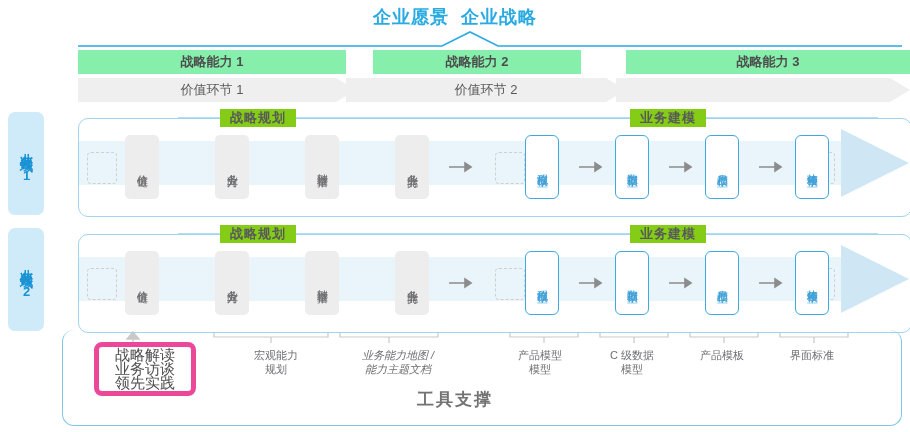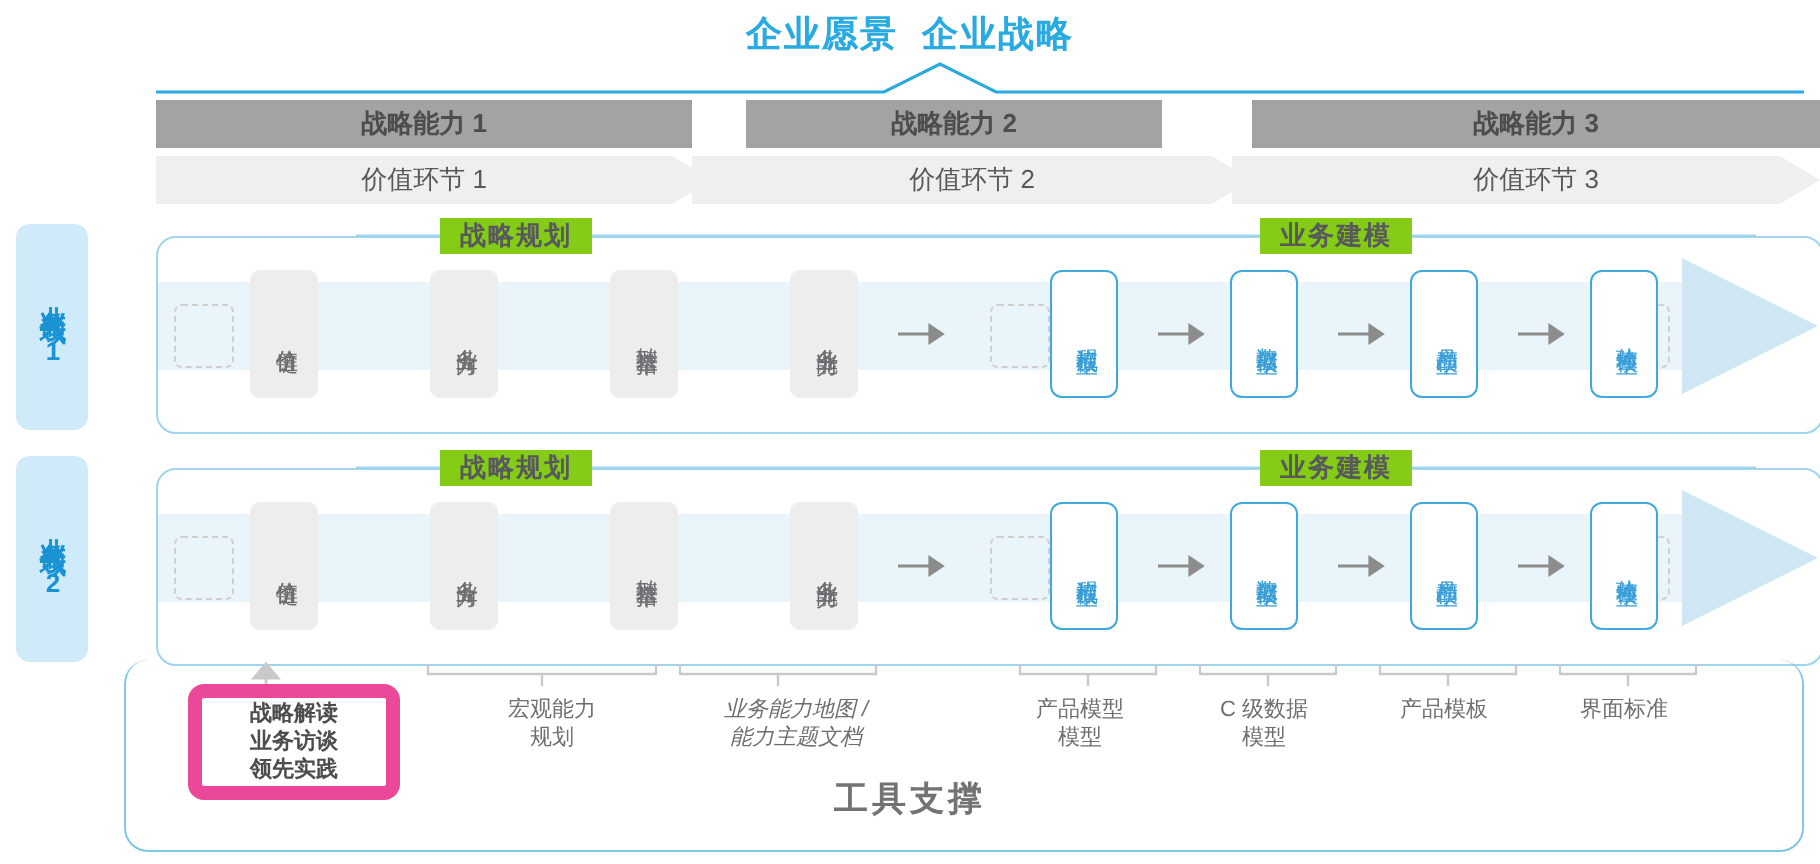--- a/index.html
+++ b/index.html
@@ -17,21 +17,21 @@
   }
   .top-title{
     color:#29abe2;font-size:18px;font-weight:bold;letter-spacing:1px;
     white-space:nowrap;line-height:26px;
   }
   .peak-line{position:absolute;left:0;top:30px;width:910px;height:22px;}
 
   
   .cap-row{position:absolute;left:78px;top:50px;width:832px;height:24px;}
   .cap-seg{
-    position:absolute;top:0;height:24px;background:#a3a3a3;
+    position:absolute;top:0;height:24px;background:#86efac;
     display:flex;align-items:center;justify-content:center;
     color:#4d4d4d;font-size:13px;font-weight:bold;white-space:nowrap;
   }
   
   .val-row{position:absolute;left:78px;top:78px;width:735px;height:24px;}
   .val-seg{
     position:absolute;top:0;height:24px;
     display:flex;align-items:center;justify-content:center;
     color:#58595b;font-size:13px;white-space:nowrap;z-index:2;
   }
@@ -82,24 +82,24 @@
   .ghost{
     position:absolute;width:28px;height:30px;z-index:3;
     border:1.4px dashed #cfcfcf;border-radius:4px;background:transparent;
   }
   .arrow{position:absolute;z-index:4;height:12px;width:30px;}
   .tool-label{
     position:absolute;text-align:center;color:#6d6e71;
     font-size:11px;line-height:14px;white-space:pre-line;z-index:5;
   }
   .tool-box{
-    position:absolute;z-index:6;border:7px solid #ec4899;border-radius:8px;
-    background:#fff;color:#4d4d4d;font-size:11px;line-height:14px;
+    position:absolute;z-index:6;border:5px solid #ec4899;border-radius:8px;
+    background:#fff;color:#4d4d4d;font-size:15px;line-height:14px;
     display:flex;align-items:center;justify-content:center;text-align:center;
-    white-space:pre-line;font-weight:bold;
+    white-space:pre-line;font-weight:normal;
   }
 
   
   .tool-support{
     position:absolute;left:62px;top:330px;width:840px;height:96px;
     border:1.4px solid #7fc6e8;border-radius:12px;box-sizing:border-box;z-index:1;
     border-top:none;
   }
   .tool-support-title{
     position:absolute;left:0;top:388px;width:910px;text-align:center;
@@ -127,21 +127,20 @@
   </div>
 
   <div class="val-row">
     <svg class="val-bg" viewBox="0 0 832 24" preserveAspectRatio="none">
       <path d="M0 0 L258 0 L278 12 L258 24 L0 24 Z" fill="#efefef"></path>
       <path d="M268 0 L528 0 L548 12 L528 24 L268 24 Z" fill="#efefef"></path>
       <path d="M538 0 L812 0 L832 12 L812 24 L538 24 Z" fill="#efefef"></path>
     </svg>
     <div class="val-seg" style="left:0px;width:268px;">价值环节 1</div>
     <div class="val-seg" style="left:278px;width:260px;">价值环节 2</div>
-    <div class="val-seg" style="left:548px;width:284px;">价值环节 3</div>
   </div>
 
   <div class="domain-tab" id="domain-1">
     <span>业务领域 1</span>
   </div>
   <div class="domain-tab" id="domain-2">
     <span>业务领域 2</span>
   </div>
 
   <div class="lane" id="lane-1">

